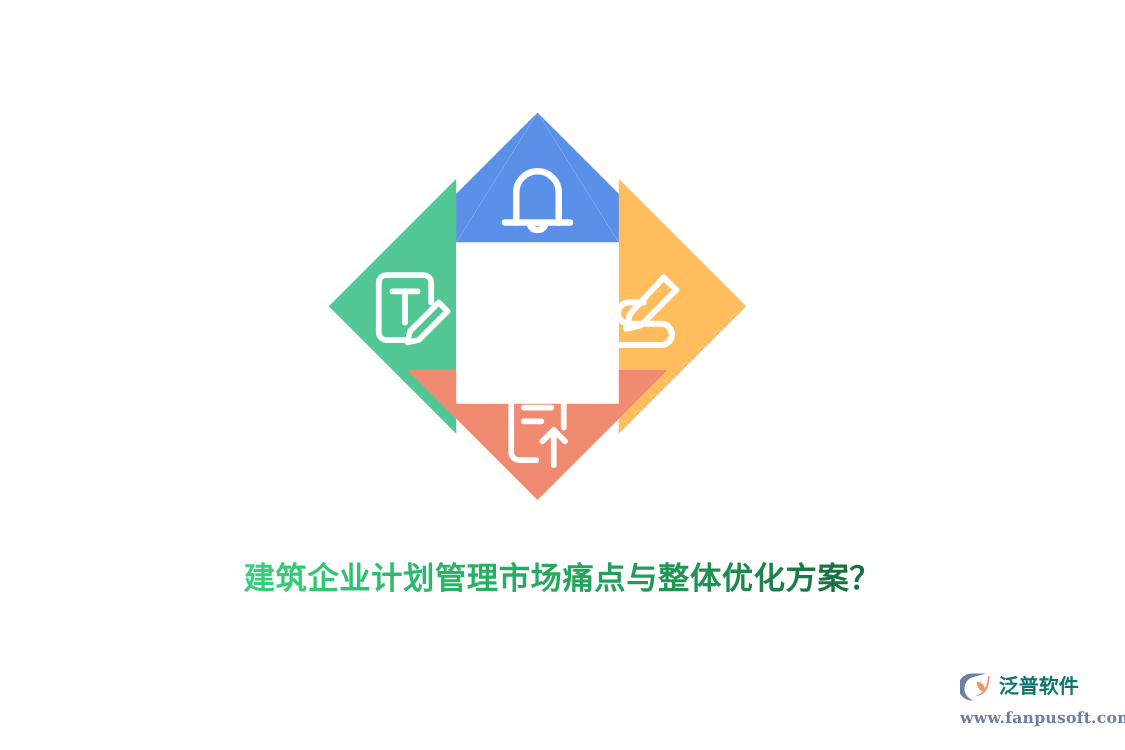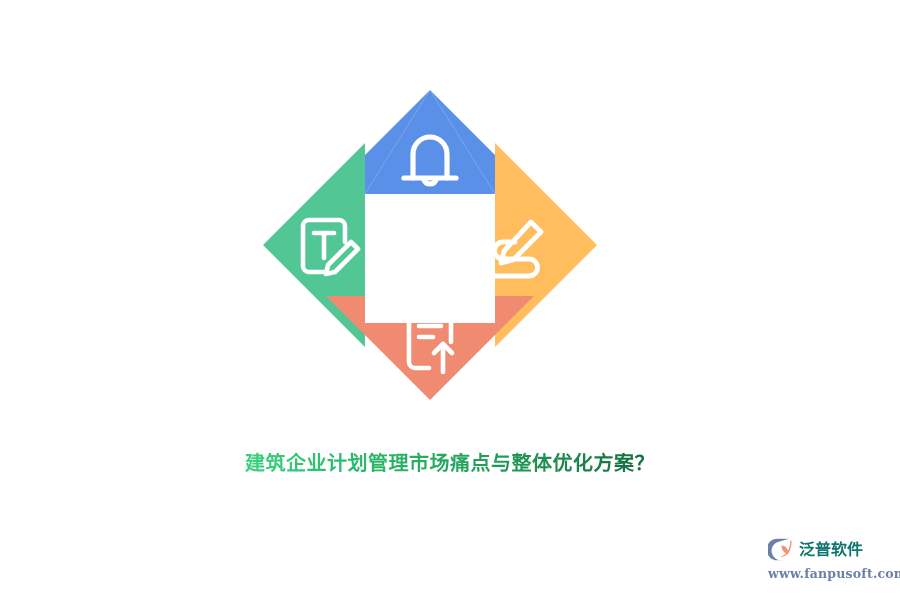--- a/index.html
+++ b/index.html
@@ -40,22 +40,22 @@
   
   .title-wrap {
     position: absolute;
     left: 0;
     top: 443px;
     width: 900px;
     text-align: center;
   }
   .title-text {
     display: inline-block;
-    font-family: Liberation Serif, serif;
-    font-size: 20px;
+    font-family: Liberation Sans, sans-serif;
+    font-size: 25px;
     font-weight: 700;
     letter-spacing: 0.5px;
     line-height: 40px;
     white-space: nowrap;
     background-image: linear-gradient(90deg, #3ad07e 0%, #2bbd6d 22%, #25a95f 48%, #1e8f50 74%, #15683c 100%);
     -webkit-background-clip: text;
     background-clip: text;
     color: transparent;
     -webkit-text-fill-color: transparent;
   }

